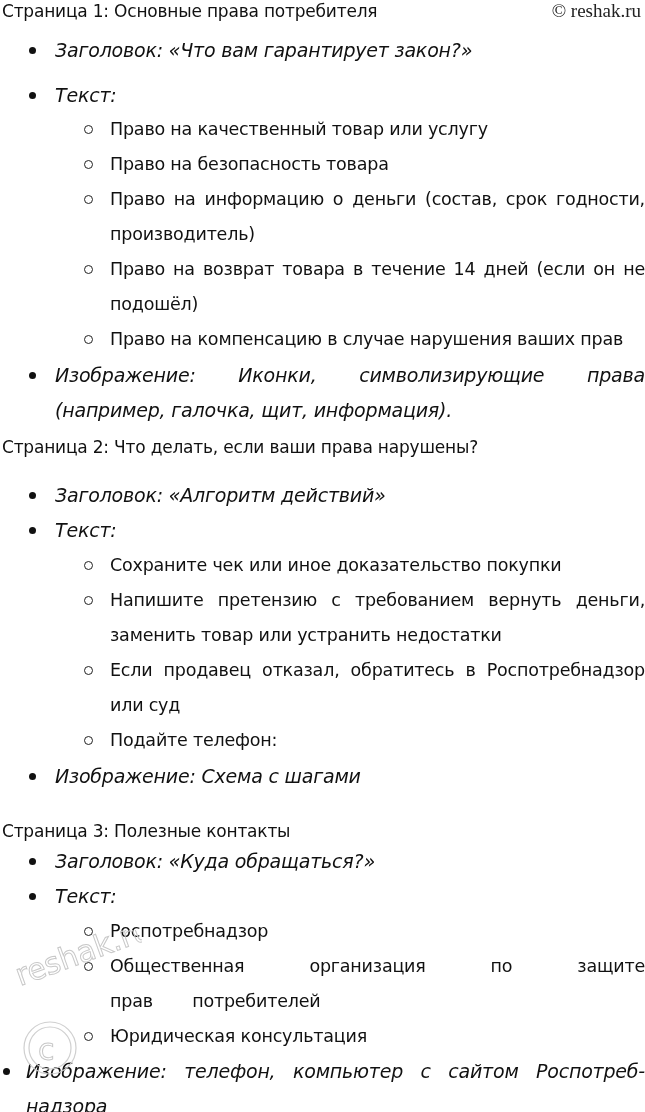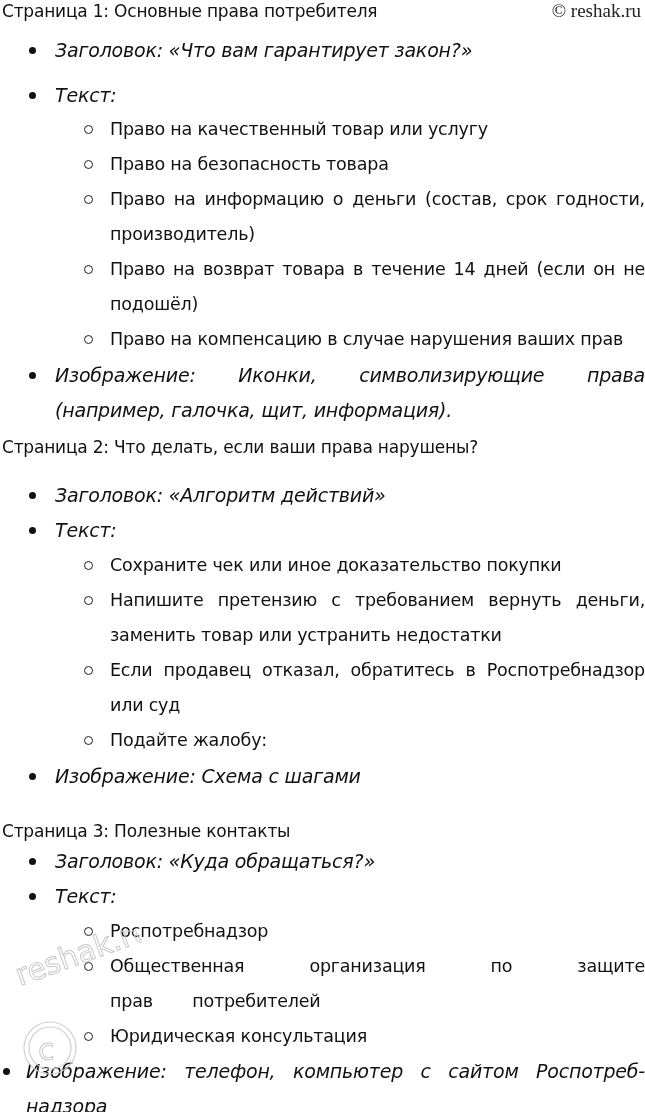--- a/index.html
+++ b/index.html
@@ -177,21 +177,21 @@
     <span class="txt wrap" style="top:-6px;">Напишите претензию с требованием вернуть деньги, заменить товар или устранить недостатки</span>
   </div>
 
   <div class="l2" style="top:659px;">
     <span class="circ"></span>
     <span class="txt wrap" style="top:-6px;">Если продавец отказал, обратитесь в Роспотребнадзор или суд</span>
   </div>
 
   <div class="l2" style="top:729px;">
     <span class="circ"></span>
-    <span class="txt" style="top:-6px;">Подайте жалобу:</span>
+    <span class="txt" style="top:-6px;">Подайте телефон:</span>
   </div>
 
   <div class="l1" style="top:765px;">
     <span class="dot"></span>
     <span class="txt" style="top:-6px;">Изображение: Схема с шагами</span>
   </div>
 
   <div class="page-heading" style="top:803px;margin-top:17px;">Страница 3: Полезные контакты</div>
 
   <div class="l1" style="top:850px;">

